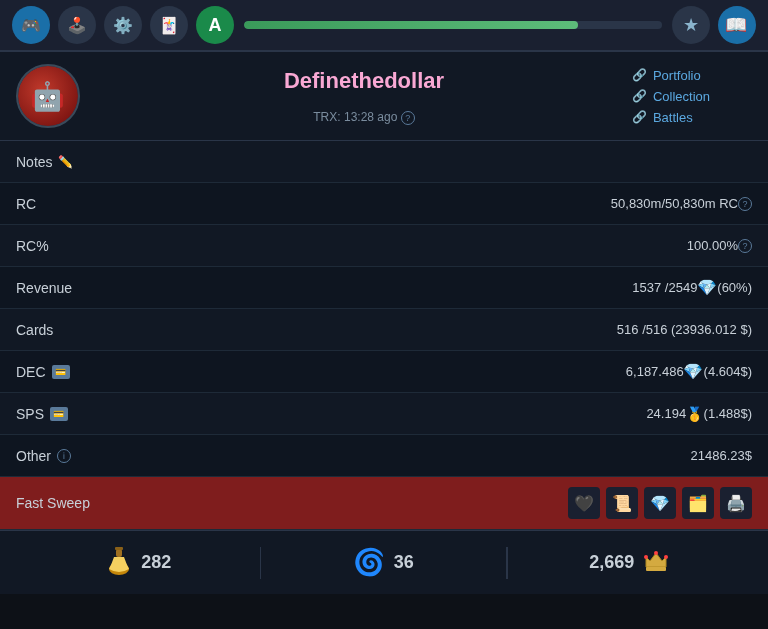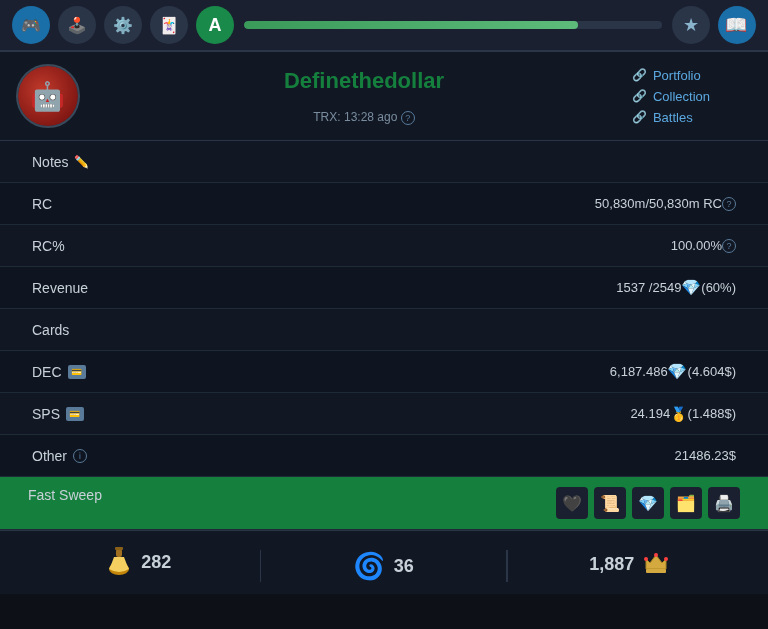--- a/index.html
+++ b/index.html
@@ -124,21 +124,21 @@
       justify-content: center;
       font-size: 28px;
     }
     .profile-info {
       flex: 1;
       text-align: center;
     }
     .username {
       font-size: 22px;
       font-weight: bold;
-      color: #15803d;
+      color: #f9a8d4;
     }
     .trx-info {
       font-size: 12px;
       color: #7a8c9e;
       margin-top: 16px;
     }
     .trx-info span {
       display: inline-flex;
       align-items: center;
       gap: 4px;
@@ -177,21 +177,21 @@
     }
 
     
     .stats-table {
       width: 100%;
     }
     .stats-row {
       display: flex;
       align-items: center;
       justify-content: space-between;
-      padding: 10px 32px;
+      padding: 10px 16px;
       border-bottom: 1px solid #1e2a38;
       min-height: 42px;
     }
     .stats-row:nth-child(odd) {
       background: #111824;
     }
     .stats-row:nth-child(even) {
       background: #0e1520;
     }
     .row-label {
@@ -228,25 +228,25 @@
       font-size: 16px;
     }
     .gold-icon {
       color: #d4aa40;
       font-size: 14px;
     }
 
     
     .fast-sweep-row {
       display: flex;
-      align-items: flex-start;
+      align-items: center;
       justify-content: space-between;
-      padding: 10px 28px;
+      padding: 10px 16px;
       border-bottom: 1px solid #1e2a38;
-      background: #15803d;
+      background: #7f1d1d;
       min-height: 42px;
     }
     .sweep-icons {
       display: flex;
       gap: 6px;
       align-items: center;
     }
     .sweep-icon-item {
       width: 32px;
       height: 32px;
@@ -255,21 +255,21 @@
       display: flex;
       align-items: center;
       justify-content: center;
       font-size: 16px;
       cursor: pointer;
     }
 
     
     .bottom-stats {
       display: flex;
-      align-items: flex-end;
+      align-items: center;
       padding: 12px 16px;
       background: #111824;
       border-top: 1px solid #2a3548;
       gap: 0;
     }
     .bottom-stat {
       display: flex;
       align-items: center;
       gap: 8px;
       flex: 1;
@@ -382,20 +382,23 @@
       <span>1537 /2549</span>
       <span class="gem-icon">💎</span>
       <span>(60%)</span>
     </div>
   </div>
 
   <div class="stats-row">
     <div class="row-label">
       <span>Cards</span>
     </div>
+    <div class="row-value">
+      <span>516 /516 (23936.012 $)</span>
+    </div>
   </div>
 
   <div class="stats-row">
     <div class="row-label">
       <span>DEC</span>
       <span class="wallet-icon">💳</span>
     </div>
     <div class="row-value">
       <span>6,187.486</span>
       <span class="gem-icon">💎</span>
@@ -453,21 +456,21 @@
     <span class="bottom-stat-value">282</span>
   </div>
   <div class="divider-v"></div>
   <div class="bottom-stat">
     <div class="bottom-stat-icon spiral-icon">🌀</div>
     <span class="bottom-stat-value">36</span>
   </div>
   <div class="divider-v"></div>
   <div class="divider-v"></div>
   <div class="bottom-stat">
-    <span class="bottom-stat-value">1,887</span>
+    <span class="bottom-stat-value">2,669</span>
     <div class="bottom-stat-icon">
       <svg width="28" height="28" viewBox="0 0 28 28">
         <polygon points="4,22 4,12 8,16 14,8 20,16 24,12 24,22" fill="#d4aa40" stroke="#b08820" stroke-width="1"></polygon>
         <rect x="4" y="22" width="20" height="4" rx="1" fill="#d4aa40"></rect>
         <circle cx="14" cy="8" r="2" fill="#ff4040"></circle>
         <circle cx="4" cy="12" r="2" fill="#ff4040"></circle>
         <circle cx="24" cy="12" r="2" fill="#ff4040"></circle>
       </svg>
     </div>
   </div>

